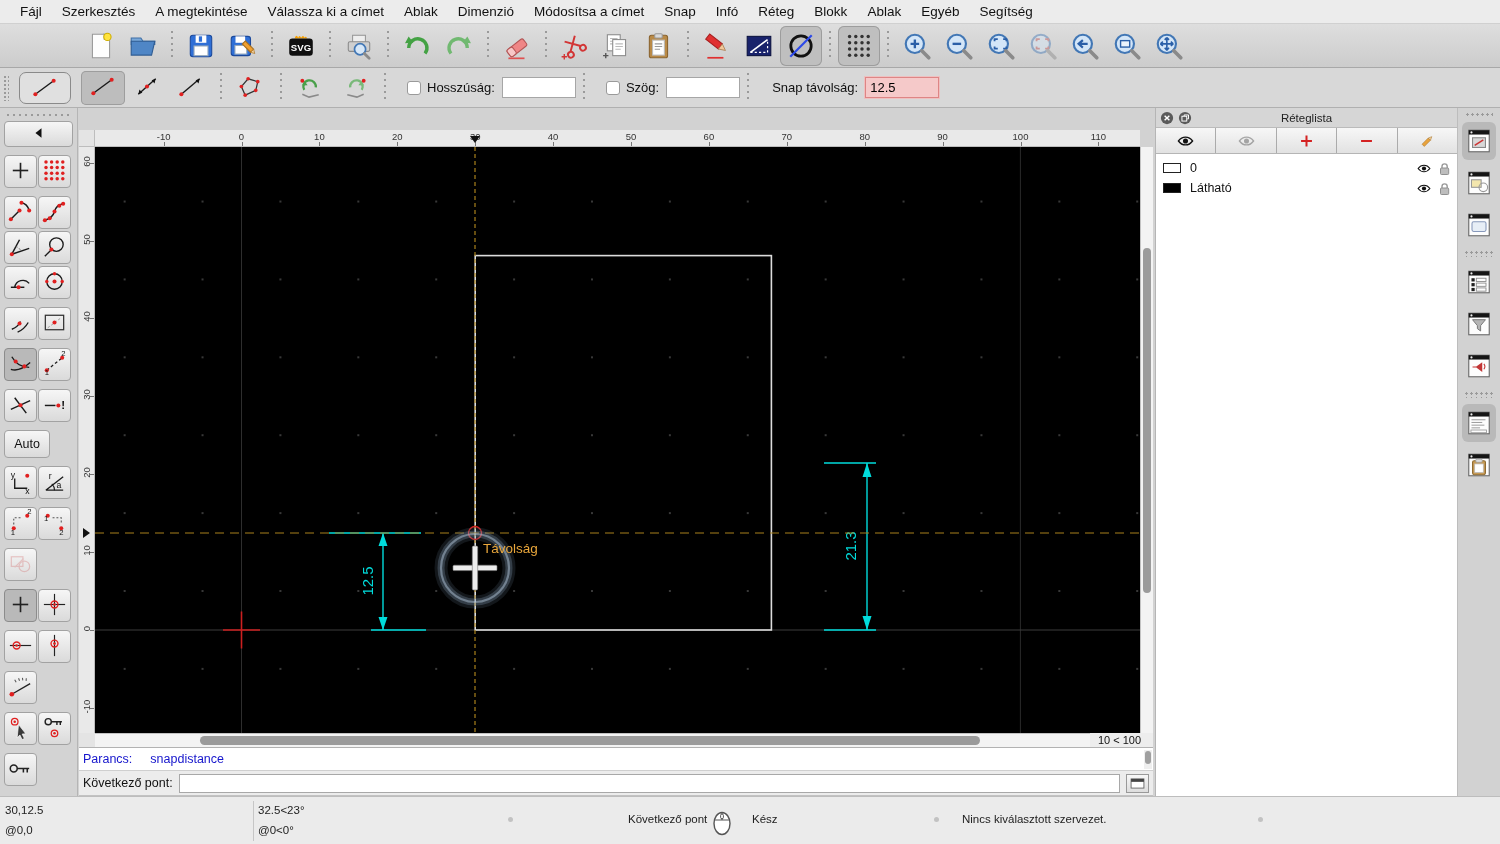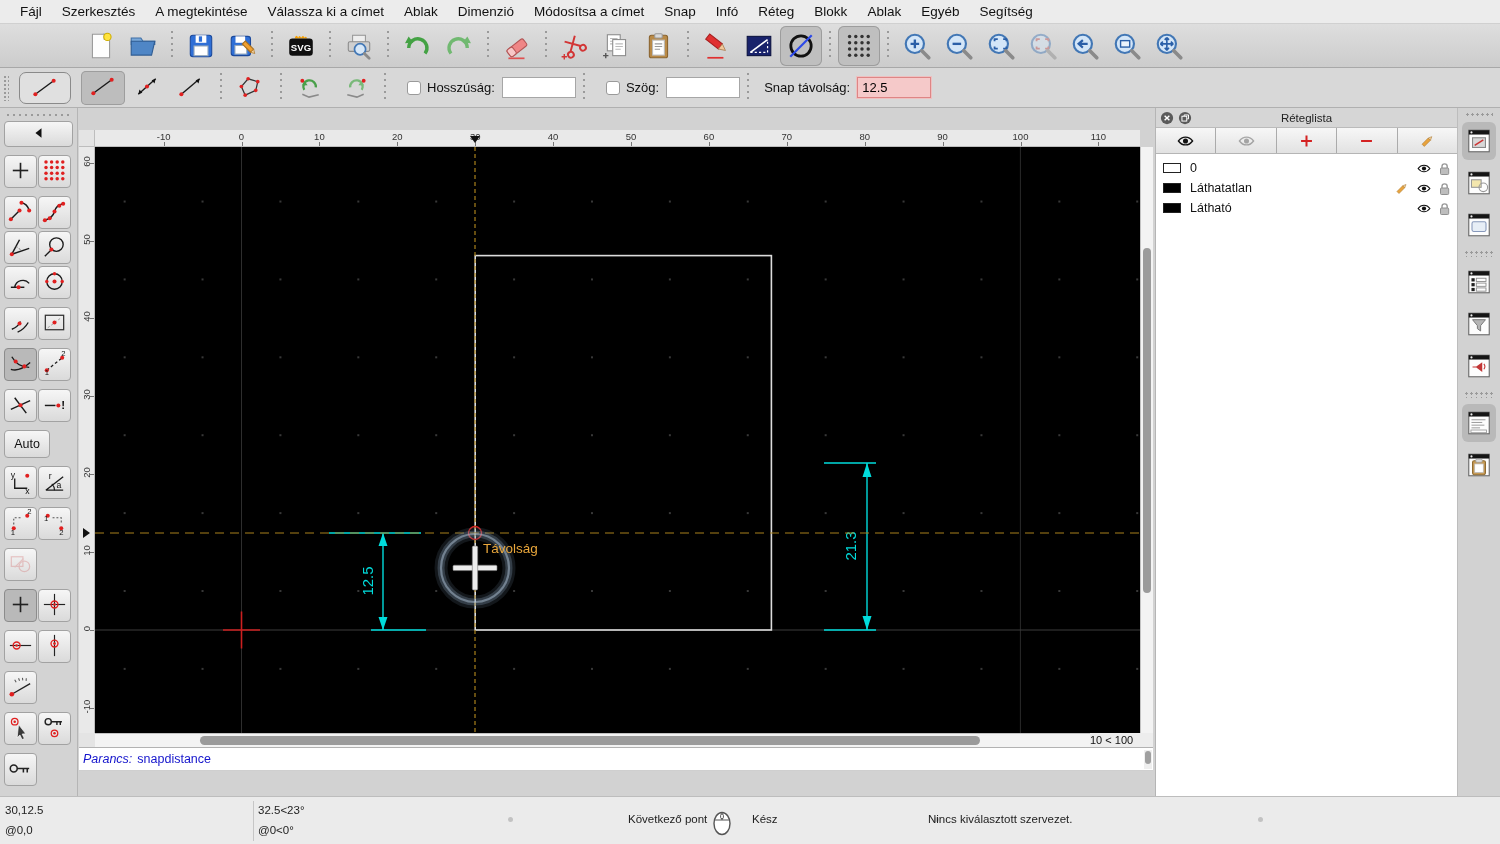--- a/index.html
+++ b/index.html
@@ -59,25 +59,25 @@
 #canvas svg{position:absolute;left:0;top:0}
 .dimtxt{font:15px "Liberation Sans",sans-serif;fill:#00dcdc;text-anchor:middle}
 .snaptxt{font:13.5px "Liberation Sans",sans-serif;fill:#eaa73b}
 
 
 #vscroll{position:absolute;left:1140px;top:147px;width:13px;height:586px;background:#f3f3f3;border-left:1px solid #c2c2c2}
 #vscroll .thumb{position:absolute;left:2px;top:101px;width:8px;height:345px;background:#9b9b9b;border-radius:4px}
 #hscroll{position:absolute;left:95px;top:733px;width:995px;height:14px;background:#f3f3f3;border-top:1px solid #c2c2c2}
 #hscroll .thumb{position:absolute;top:2px;left:105px;width:780px;height:9px;background:#9b9b9b;border-radius:4.5px}
 #corner2{position:absolute;left:79px;top:733px;width:16px;height:14px;background:#e4e4e4}
-#zoomrange{position:absolute;left:1090px;top:733px;width:63px;height:21px;font-size:11px;color:#111;text-align:left;background:#ededed;line-height:14px;padding-right:4px}
+#zoomrange{position:absolute;left:1090px;top:733px;width:63px;height:21px;font-size:11px;color:#111;text-align:center;background:#ededed;line-height:14px;padding-right:4px}
 
 
 #cmd-history{position:absolute;left:79px;top:747px;width:1074px;height:24px;background:#fff;border-top:1px solid #b2b2b2;border-bottom:1px solid #cfcfcf;font-size:12.5px;display:flex;align-items:center;padding-left:4px;color:#1515cc}
-#cmd-history .p{font-style:italic;margin-right:5px}
+#cmd-history .p{margin-right:18px}
 #cmd-history .mini{position:absolute;right:1px;top:2px;width:8px;height:19px;background:#efefef}
 #cmd-history .mini div{position:absolute;left:1px;top:1px;width:6px;height:13px;background:#9f9f9f;border-radius:3px}
 #cmd-row{position:absolute;left:79px;top:771px;width:1074px;height:25px;background:#ececec;display:flex;align-items:center;font-size:12.5px;color:#111;padding-left:4px;border-bottom:1px solid #c2c2c2}
 #cmd-row input{flex:1;height:19px;margin:0 6px;border:1px solid #a8a8a8;background:#fff;font:12.5px "Liberation Sans",sans-serif;padding:0 4px}
 .kbd{width:23px;height:19px;margin-right:4px;border:1px solid #999;background:linear-gradient(#f7f7f7,#ddd);display:flex;align-items:center;justify-content:center;padding:0}
 .kbd svg{width:15px;height:11px}
 
 
 #layerpanel{position:absolute;left:1155px;top:108px;width:302px;bottom:48px;background:#fff;border-left:1px solid #b5b5b5}
 .ptitle{position:relative;height:20px;background:#d6d6d6;display:flex;align-items:center;padding:0 4px;border-bottom:1px solid #bbb}
@@ -395,21 +395,21 @@
       </span>
     <span class="tsep"></span>
     <span class="chk"></span>
     <span class="flab">Hosszúság:</span>
     <input class="txt" value="" style="">
     <span class="tsep"></span>
     <span class="chk"></span>
     <span class="flab">Szög:</span>
     <input class="txt" value="" style="">
     <span class="tsep"></span>
-    <span class="flab" style="margin-left:8px">Snap távolság:</span>
+    <span class="flab" style="margin-left:16px">Snap távolság:</span>
     <input class="txt snap" value="12.5" style="">
   </div>
 
   <div id="palette">
     <div class="phandle"></div>
     <div id="palette-groups">
         <div class="pgroup">
           <div class="pbtn wide">
             <span class="icn"><svg viewBox="0 0 28 28" width="100%" height="100%" xmlns="http://www.w3.org/2000/svg">
                 <path d="M17.5 7.5l-8.5 6.5 8.5 6.5z" fill="#111"></path>
@@ -776,20 +776,30 @@
   <div id="corner2"></div>
   <div id="zoomrange">10 &lt; 100</div>
 
   <div id="cmd-history">
     <span class="p">Parancs:</span>
     <span class="c">snapdistance</span>
     <span class="mini">
         <div></div>
       </span>
   </div>
+  <div id="cmd-row">
+    <span>Következő pont:</span>
+    <input value="" style="">
+    <button class="kbd">
+        <svg viewBox="0 0 16 12" width="100%" height="100%" xmlns="http://www.w3.org/2000/svg">
+          <rect x="1" y="1" width="14" height="10" fill="#fff" stroke="#666"></rect>
+          <rect x="1" y="1" width="14" height="3.2" fill="#444"></rect>
+        </svg>
+      </button>
+  </div>
 
   <div id="layerpanel">
     <div class="ptitle">
       <span class="pcirc"><svg viewBox="0 0 16 16" width="100%" height="100%" xmlns="http://www.w3.org/2000/svg">
             <circle cx="8" cy="8" r="7" fill="#5a5a5a"></circle>
             <path d="M5.3 5.3l5.4 5.4M10.7 5.3l-5.4 5.4" stroke="#fff" stroke-width="1.6"></path>
           </svg></span>
       <span class="pcirc"><svg viewBox="0 0 16 16" width="100%" height="100%" xmlns="http://www.w3.org/2000/svg">
             <circle cx="8" cy="8" r="7" fill="#5a5a5a"></circle>
             <rect x="4.5" y="6" width="5.5" height="5.5" fill="none" stroke="#fff" stroke-width="1.1"></rect>
@@ -840,39 +850,20 @@
               <path d="M1.5 7C5.5 1.5 12.5 1.5 16.5 7 12.5 12.5 5.5 12.5 1.5 7Z" fill="none" stroke="#111" stroke-width="1.4"></path>
               <circle cx="9" cy="7" r="2.7" fill="#111"></circle>
             </svg></span>
           <span class="llock"><svg viewBox="0 0 11 13" width="100%" height="100%" xmlns="http://www.w3.org/2000/svg">
               <path d="M3 6V4.5a2.6 2.6 0 0 1 5.2 0V6" fill="none" stroke="#9a9a9a" stroke-width="1.4"></path>
               <rect x="1.5" y="6" width="8.2" height="6.5" rx="1" fill="#bdbdbd" stroke="#909090"></rect>
             </svg></span>
         </div>
         <div class="lrow">
           <span class="lsw" style="background: rgb(0, 0, 0);"></span>
-          <span>Láthatatlan</span>
-          <span class="lsp"></span>
-          <span class="lpen"><svg viewBox="0 0 16 16" width="100%" height="100%" xmlns="http://www.w3.org/2000/svg">
-              <g transform="rotate(-45 8 8)">
-                <rect x="1" y="6.2" width="10" height="3.6" fill="#e8a33d" stroke="#a8742a" stroke-width=".6"></rect>
-                <path d="M11 6.2l4 1.8-4 1.8z" fill="#f2d3a0" stroke="#a8742a" stroke-width=".6"></path>
-              </g>
-            </svg></span>
-          <span class="leye"><svg viewBox="0 0 18 14" width="100%" height="100%" xmlns="http://www.w3.org/2000/svg">
-              <path d="M1.5 7C5.5 1.5 12.5 1.5 16.5 7 12.5 12.5 5.5 12.5 1.5 7Z" fill="none" stroke="#111" stroke-width="1.4"></path>
-              <circle cx="9" cy="7" r="2.7" fill="#111"></circle>
-            </svg></span>
-          <span class="llock"><svg viewBox="0 0 11 13" width="100%" height="100%" xmlns="http://www.w3.org/2000/svg">
-              <path d="M3 6V4.5a2.6 2.6 0 0 1 5.2 0V6" fill="none" stroke="#9a9a9a" stroke-width="1.4"></path>
-              <rect x="1.5" y="6" width="8.2" height="6.5" rx="1" fill="#bdbdbd" stroke="#909090"></rect>
-            </svg></span>
-        </div>
-        <div class="lrow">
-          <span class="lsw" style="background: rgb(0, 0, 0);"></span>
           <span>Látható</span>
           <span class="lsp"></span>
           <span class="leye"><svg viewBox="0 0 18 14" width="100%" height="100%" xmlns="http://www.w3.org/2000/svg">
               <path d="M1.5 7C5.5 1.5 12.5 1.5 16.5 7 12.5 12.5 5.5 12.5 1.5 7Z" fill="none" stroke="#111" stroke-width="1.4"></path>
               <circle cx="9" cy="7" r="2.7" fill="#111"></circle>
             </svg></span>
           <span class="llock"><svg viewBox="0 0 11 13" width="100%" height="100%" xmlns="http://www.w3.org/2000/svg">
               <path d="M3 6V4.5a2.6 2.6 0 0 1 5.2 0V6" fill="none" stroke="#9a9a9a" stroke-width="1.4"></path>
               <rect x="1.5" y="6" width="8.2" height="6.5" rx="1" fill="#bdbdbd" stroke="#909090"></rect>
             </svg></span>
@@ -969,17 +960,17 @@
     <span class="abs" style="left:258px;top:27px">@0&lt;0°</span>
     <span class="abs dotg" style="left:508px;top:20px"></span>
     <span class="abs" style="left:628px;top:16px">Következő pont</span>
     <span class="abs" style="left:712px;top:9px;width:20px;height:30px"><svg viewBox="0 0 20 30" width="100%" height="100%" xmlns="http://www.w3.org/2000/svg">
           <ellipse cx="10" cy="17.5" rx="8" ry="11" fill="#fff" stroke="#555" stroke-width="1.4"></ellipse>
           <path d="M10 6.5V14M2.3 14h15.4" stroke="#555" stroke-width="1.1" fill="none"></path>
           <rect x="8.6" y="8" width="2.8" height="4.8" rx="1.4" fill="#fff" stroke="#555"></rect>
         </svg></span>
     <span class="abs" style="left:752px;top:16px">Kész</span>
     <span class="abs dotg" style="left:934px;top:20px"></span>
-    <span class="abs" style="left:928px;top:16px">Nincs kiválasztott szervezet.</span>
+    <span class="abs" style="left:962px;top:16px">Nincs kiválasztott szervezet.</span>
     <span class="abs dotg" style="left:1258px;top:20px"></span>
   </div>
 
 </div>
 
 </body></html>

